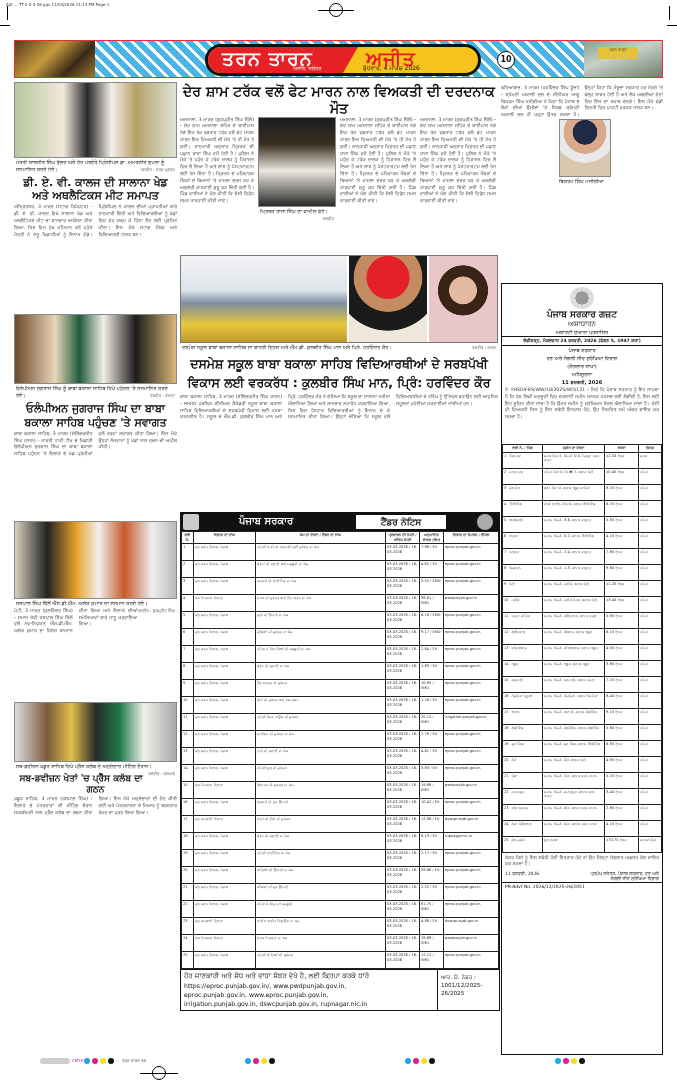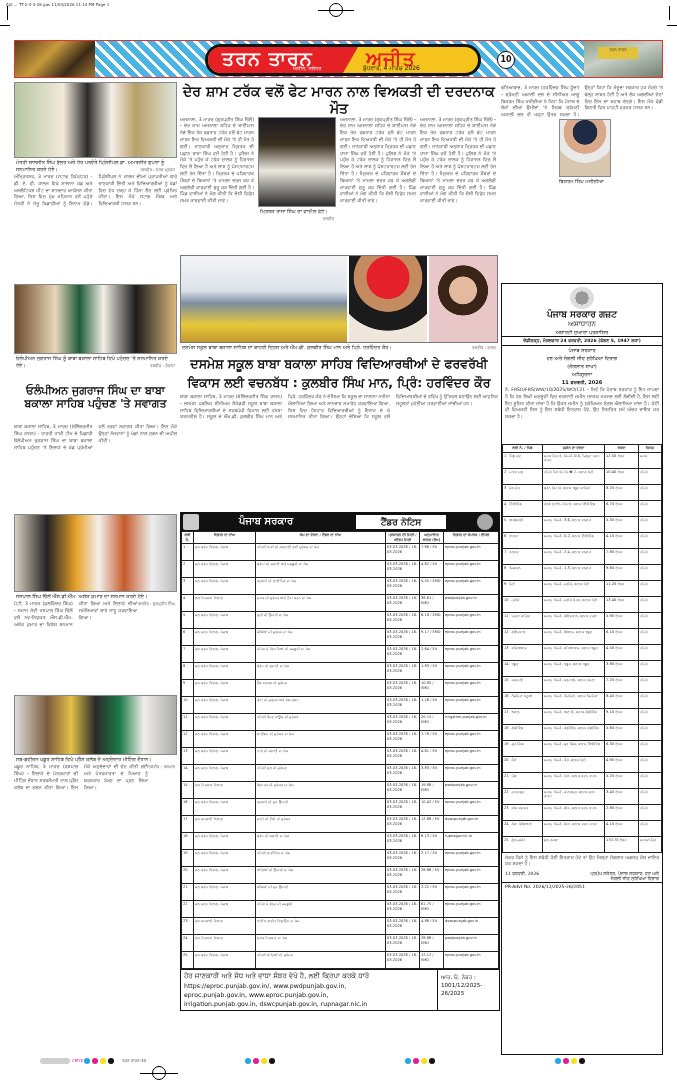--- a/index.html
+++ b/index.html
@@ -83,33 +83,35 @@
     <span class="mh-t2">ਅਜੀਤ</span>
     <span class="mh-sub-l">ਅਜੀਤ, ਜਲੰਧਰ</span>
     <span class="mh-sub-r">ਬੁੱਧਵਾਰ, 4 ਮਾਰਚ 2026</span>
   </div>
   <div class="mh-page">10</div>
 </div>
 
 <div class="col" style="left:14px;top:82px;width:163px;">
   <div class="photo" style="height:76px;background:linear-gradient(90deg,#b7c7a0 0%,#f2e9dc 30%,#2a2a2a 45%,#f4efe8 60%,#b79f68 75%,#dfe5d8 100%);"></div>
   <div class="caption"><span>ਮੰਤਰੀ ਲਾਲਜੀਤ ਸਿੰਘ ਭੁੱਲਰ ਅਤੇ ਹੋਰ ਪਤਵੰਤੇ ਪ੍ਰਿੰਸੀਪਲ ਡਾ. ਅਮਰਜੀਤ ਗੁਪਤਾ ਨੂੰ ਸਨਮਾਨਿਤ ਕਰਦੇ ਹੋਏ।</span> <span class="credit">ਤਸਵੀਰ : ਪੱਤਰ ਪ੍ਰੇਰਕ</span></div>
+  <div class="headline" style="font-size:11px;margin:2px 0;">ਡੀ. ਏ. ਵੀ. ਕਾਲਜ ਦੀ ਸਾਲਾਨਾ ਖੇਡ ਅਤੇ ਅਥਲੈਟਿਕਸ ਮੀਟ ਸਮਾਪਤ</div>
   <div class="txt two" style="height:96px;overflow:hidden;">ਅੰਮ੍ਰਿਤਸਰ, 3 ਮਾਰਚ (ਸਟਾਫ਼ ਰਿਪੋਰਟਰ) - ਡੀ. ਏ. ਵੀ. ਕਾਲਜ ਵਿਖੇ ਸਾਲਾਨਾ ਖੇਡ ਅਤੇ ਅਥਲੈਟਿਕਸ ਮੀਟ ਦਾ ਸ਼ਾਨਦਾਰ ਆਯੋਜਨ ਕੀਤਾ ਗਿਆ, ਜਿਸ ਵਿਚ ਮੁੱਖ ਮਹਿਮਾਨ ਵਜੋਂ ਪਹੁੰਚੇ ਮੰਤਰੀ ਨੇ ਜੇਤੂ ਖਿਡਾਰੀਆਂ ਨੂੰ ਇਨਾਮ ਵੰਡੇ। ਪ੍ਰਿੰਸੀਪਲ ਨੇ ਕਾਲਜ ਦੀਆਂ ਪ੍ਰਾਪਤੀਆਂ ਬਾਰੇ ਜਾਣਕਾਰੀ ਦਿੱਤੀ ਅਤੇ ਵਿਦਿਆਰਥੀਆਂ ਨੂੰ ਖੇਡਾਂ ਵਿਚ ਵੱਧ ਚੜ੍ਹ ਕੇ ਹਿੱਸਾ ਲੈਣ ਲਈ ਪ੍ਰੇਰਿਤ ਕੀਤਾ। ਇਸ ਮੌਕੇ ਸਟਾਫ਼ ਮੈਂਬਰ ਅਤੇ ਵਿਦਿਆਰਥੀ ਹਾਜ਼ਰ ਸਨ।</div>
 
   <div class="photo" style="margin-top:14px;height:70px;background:linear-gradient(90deg,#6b4a2a 0%,#e8d6b8 25%,#1e5c3a 40%,#f3eee5 55%,#1c1c1c 75%,#d9b779 100%);"></div>
   <div class="caption"><span>ਓਲੰਪੀਅਨ ਜੁਗਰਾਜ ਸਿੰਘ ਨੂੰ ਬਾਬਾ ਬਕਾਲਾ ਸਾਹਿਬ ਵਿਖੇ ਪਹੁੰਚਣ 'ਤੇ ਸਨਮਾਨਿਤ ਕਰਦੇ ਹੋਏ।</span> <span class="credit">ਤਸਵੀਰ : ਰੰਧਾਵਾ</span></div>
-  <div class="headline" style="font-size:11px;margin:14px 0;">ਓਲੰਪੀਅਨ ਜੁਗਰਾਜ ਸਿੰਘ ਦਾ ਬਾਬਾ ਬਕਾਲਾ ਸਾਹਿਬ ਪਹੁੰਚਣ 'ਤੇ ਸਵਾਗਤ</div>
+  <div class="headline" style="font-size:11px;margin:2px 0;">ਓਲੰਪੀਅਨ ਜੁਗਰਾਜ ਸਿੰਘ ਦਾ ਬਾਬਾ ਬਕਾਲਾ ਸਾਹਿਬ ਪਹੁੰਚਣ 'ਤੇ ਸਵਾਗਤ</div>
   <div class="txt two" style="height:82px;overflow:hidden;">ਬਾਬਾ ਬਕਾਲਾ ਸਾਹਿਬ, 3 ਮਾਰਚ (ਸ਼ੇਲਿੰਦਰਜੀਤ ਸਿੰਘ ਰਾਜਨ) - ਭਾਰਤੀ ਹਾਕੀ ਟੀਮ ਦੇ ਖਿਡਾਰੀ ਓਲੰਪੀਅਨ ਜੁਗਰਾਜ ਸਿੰਘ ਦਾ ਬਾਬਾ ਬਕਾਲਾ ਸਾਹਿਬ ਪਹੁੰਚਣ 'ਤੇ ਇਲਾਕੇ ਦੇ ਖੇਡ ਪ੍ਰੇਮੀਆਂ ਵਲੋਂ ਭਰਵਾਂ ਸਵਾਗਤ ਕੀਤਾ ਗਿਆ। ਇਸ ਮੌਕੇ ਉਨ੍ਹਾਂ ਨੌਜਵਾਨਾਂ ਨੂੰ ਖੇਡਾਂ ਨਾਲ ਜੁੜਨ ਦੀ ਅਪੀਲ ਕੀਤੀ।</div>
 
   <div class="photo" style="margin-top:8px;height:78px;background:linear-gradient(90deg,#d8cfc0 0%,#222 20%,#e8a12a 38%,#f2f0ec 52%,#c55a2a 68%,#eee 85%,#bbb 100%);"></div>
   <div class="caption"><span>ਜਸਪਾਲ ਸਿੰਘ ਢਿੱਲੋਂ ਐੱਸ.ਡੀ.ਐੱਮ. ਅਸ਼ੋਕ ਕੁਮਾਰ ਦਾ ਸਨਮਾਨ ਕਰਦੇ ਹੋਏ।</span> <span class="credit">ਤਸਵੀਰ : ਗੁਰਪ੍ਰੀਤ ਸਿੰਘ</span></div>
   <div class="txt two" style="height:88px;overflow:hidden;">ਪੱਟੀ, 3 ਮਾਰਚ (ਕੁਲਵਿੰਦਰ ਸਿੰਘ) - ਸਮਾਜ ਸੇਵੀ ਜਸਪਾਲ ਸਿੰਘ ਢਿੱਲੋਂ ਵਲੋਂ ਨਵ-ਨਿਯੁਕਤ ਐੱਸ.ਡੀ.ਐੱਮ. ਅਸ਼ੋਕ ਕੁਮਾਰ ਦਾ ਵਿਸ਼ੇਸ਼ ਸਨਮਾਨ ਕੀਤਾ ਗਿਆ ਅਤੇ ਇਲਾਕੇ ਦੀਆਂ ਸਮੱਸਿਆਵਾਂ ਬਾਰੇ ਜਾਣੂ ਕਰਵਾਇਆ ਗਿਆ।</div>
 
   <div class="photo" style="margin-top:6px;height:60px;background:linear-gradient(90deg,#ddd 0%,#7b5a3a 20%,#e3c04a 35%,#2a2a2a 50%,#1d7a4a 65%,#f0eee8 80%,#aaa 100%);"></div>
   <div class="caption"><span>ਸਬ-ਡਵੀਜ਼ਨ ਖਡੂਰ ਸਾਹਿਬ ਵਿਖੇ ਪ੍ਰੈੱਸ ਕਲੱਬ ਦੇ ਅਹੁਦੇਦਾਰ ਮੀਟਿੰਗ ਦੌਰਾਨ।</span> <span class="credit">ਤਸਵੀਰ : ਰਸ਼ਪਾਲ</span></div>
+  <div class="headline" style="font-size:9px;margin:2px 0;">ਸਬ-ਡਵੀਜ਼ਨ ਖੇਤਾਂ 'ਚ ਪ੍ਰੈੱਸ ਕਲੱਬ ਦਾ ਗਠਨ</div>
   <div class="txt two" style="height:100px;overflow:hidden;">ਖਡੂਰ ਸਾਹਿਬ, 3 ਮਾਰਚ (ਰਸ਼ਪਾਲ ਸਿੰਘ) - ਇਲਾਕੇ ਦੇ ਪੱਤਰਕਾਰਾਂ ਦੀ ਮੀਟਿੰਗ ਦੌਰਾਨ ਸਰਬਸੰਮਤੀ ਨਾਲ ਪ੍ਰੈੱਸ ਕਲੱਬ ਦਾ ਗਠਨ ਕੀਤਾ ਗਿਆ। ਇਸ ਮੌਕੇ ਅਹੁਦੇਦਾਰਾਂ ਦੀ ਚੋਣ ਕੀਤੀ ਗਈ ਅਤੇ ਪੱਤਰਕਾਰਤਾ ਦੇ ਮਿਆਰ ਨੂੰ ਬਰਕਰਾਰ ਰੱਖਣ ਦਾ ਪ੍ਰਣ ਲਿਆ ਗਿਆ।</div>
 </div>
 
 <div class="col" style="left:180px;top:83px;width:318px;">
   <div class="headline" style="font-size:14px;">ਦੇਰ ਸ਼ਾਮ ਟਰੱਕ ਵਲੋਂ ਫੇਟ ਮਾਰਨ ਨਾਲ ਵਿਅਕਤੀ ਦੀ ਦਰਦਨਾਕ ਮੌਤ</div>
   <div style="display:flex;gap:4px;">
     <div class="txt" style="width:74px;height:128px;overflow:hidden;">ਅਜਨਾਲਾ, 3 ਮਾਰਚ (ਗੁਰਪ੍ਰੀਤ ਸਿੰਘ ਢਿੱਲੋਂ) - ਦੇਰ ਸ਼ਾਮ ਅਜਨਾਲਾ ਸ਼ਹਿਰ ਦੇ ਬਾਈਪਾਸ ਨੇੜੇ ਇਕ ਤੇਜ਼ ਰਫ਼ਤਾਰ ਟਰੱਕ ਵਲੋਂ ਫੇਟ ਮਾਰਨ ਕਾਰਨ ਇਕ ਵਿਅਕਤੀ ਦੀ ਮੌਕੇ 'ਤੇ ਹੀ ਮੌਤ ਹੋ ਗਈ। ਜਾਣਕਾਰੀ ਅਨੁਸਾਰ ਮ੍ਰਿਤਕ ਦੀ ਪਛਾਣ ਰਾਜਾ ਸਿੰਘ ਵਜੋਂ ਹੋਈ ਹੈ। ਪੁਲਿਸ ਨੇ ਮੌਕੇ 'ਤੇ ਪਹੁੰਚ ਕੇ ਟਰੱਕ ਚਾਲਕ ਨੂੰ ਹਿਰਾਸਤ ਵਿਚ ਲੈ ਲਿਆ ਹੈ ਅਤੇ ਲਾਸ਼ ਨੂੰ ਪੋਸਟਮਾਰਟਮ ਲਈ ਭੇਜ ਦਿੱਤਾ ਹੈ। ਮ੍ਰਿਤਕ ਦੇ ਪਰਿਵਾਰਕ ਮੈਂਬਰਾਂ ਦੇ ਬਿਆਨਾਂ 'ਤੇ ਮਾਮਲਾ ਦਰਜ ਕਰ ਕੇ ਅਗਲੇਰੀ ਕਾਰਵਾਈ ਸ਼ੁਰੂ ਕਰ ਦਿੱਤੀ ਗਈ ਹੈ। ਪਿੰਡ ਵਾਸੀਆਂ ਨੇ ਮੰਗ ਕੀਤੀ ਕਿ ਦੋਸ਼ੀ ਵਿਰੁੱਧ ਸਖ਼ਤ ਕਾਰਵਾਈ ਕੀਤੀ ਜਾਵੇ।</div>
     <div style="width:78px;">
       <div class="photo" style="height:90px;background:linear-gradient(180deg,#1b1b22 0%,#3b3020 30%,#ece8e0 60%,#2a2a2a 100%);"></div>
       <div class="caption"><span>ਮ੍ਰਿਤਕ ਰਾਜਾ ਸਿੰਘ ਦਾ ਫਾਈਲ ਫੋਟੋ।</span> <span class="credit">ਤਸਵੀਰ</span></div>
@@ -119,21 +121,21 @@
   </div>
 </div>
 
 <div class="col" style="left:180px;top:255px;width:318px;">
   <div style="display:flex;gap:2px;height:88px;border:1px solid #777;">
     <div style="flex:1.6;background:linear-gradient(180deg,#f4f4f6 0%,#dde3ea 40%,#7d8ea0 55%,#e8c83a 80%,#c09a30 100%);"></div>
     <div style="flex:0.75;background:radial-gradient(circle at 50% 25%,#e4202b 0 28%,#c48a60 29% 45%,#1b1b1b 46% 70%,#efe7dc 71%);"></div>
     <div style="flex:0.65;background:radial-gradient(circle at 50% 40%,#e3b9a0 0 22%,#3a2418 23% 40%,#e9c7c9 41%);"></div>
   </div>
   <div class="caption"><span>ਦਸਮੇਸ਼ ਸਕੂਲ ਬਾਬਾ ਬਕਾਲਾ ਸਾਹਿਬ ਦਾ ਬਾਹਰੀ ਦ੍ਰਿਸ਼ ਅਤੇ ਐੱਮ.ਡੀ. ਕੁਲਬੀਰ ਸਿੰਘ ਮਾਨ ਅਤੇ ਪ੍ਰਿੰ. ਹਰਵਿੰਦਰ ਕੌਰ।</span> <span class="credit">ਤਸਵੀਰ : ਰਾਜਨ</span></div>
-  <div class="headline" style="font-size:12.5px;line-height:19px;margin:2px 0;">ਦਸਮੇਸ਼ ਸਕੂਲ ਬਾਬਾ ਬਕਾਲਾ ਸਾਹਿਬ ਵਿਦਿਆਰਥੀਆਂ ਦੇ ਫਰਵਰੱਖੀ ਵਿਕਾਸ ਲਈ ਵਚਨਬੱਧ : ਕੁਲਬੀਰ ਸਿੰਘ ਮਾਨ, ਪ੍ਰਿੰ: ਹਰਵਿੰਦਰ ਕੌਰ</div>
+  <div class="headline" style="font-size:12.5px;line-height:19px;margin:2px 0;">ਦਸਮੇਸ਼ ਸਕੂਲ ਬਾਬਾ ਬਕਾਲਾ ਸਾਹਿਬ ਵਿਦਿਆਰਥੀਆਂ ਦੇ ਸਰਬਪੱਖੀ ਵਿਕਾਸ ਲਈ ਵਰਕਰੱਧ : ਕੁਲਬੀਰ ਸਿੰਘ ਮਾਨ, ਪ੍ਰਿੰ: ਹਰਵਿੰਦਰ ਕੌਰ</div>
   <div class="txt" style="column-count:3;column-gap:6px;height:62px;overflow:hidden;">ਬਾਬਾ ਬਕਾਲਾ ਸਾਹਿਬ, 3 ਮਾਰਚ (ਸ਼ੇਲਿੰਦਰਜੀਤ ਸਿੰਘ ਰਾਜਨ) - ਦਸਮੇਸ਼ ਪਬਲਿਕ ਸੀਨੀਅਰ ਸੈਕੰਡਰੀ ਸਕੂਲ ਬਾਬਾ ਬਕਾਲਾ ਸਾਹਿਬ ਵਿਦਿਆਰਥੀਆਂ ਦੇ ਸਰਬਪੱਖੀ ਵਿਕਾਸ ਲਈ ਹਮੇਸ਼ਾ ਯਤਨਸ਼ੀਲ ਹੈ। ਸਕੂਲ ਦੇ ਐੱਮ.ਡੀ. ਕੁਲਬੀਰ ਸਿੰਘ ਮਾਨ ਅਤੇ ਪ੍ਰਿੰ. ਹਰਵਿੰਦਰ ਕੌਰ ਨੇ ਦੱਸਿਆ ਕਿ ਸਕੂਲ ਦਾ ਸਾਲਾਨਾ ਨਤੀਜਾ ਐਲਾਨਿਆ ਗਿਆ ਅਤੇ ਸ਼ਾਨਦਾਰ ਸਮਾਰੋਹ ਕਰਵਾਇਆ ਗਿਆ, ਜਿਸ ਵਿਚ ਹੋਣਹਾਰ ਵਿਦਿਆਰਥੀਆਂ ਨੂੰ ਇਨਾਮ ਦੇ ਕੇ ਸਨਮਾਨਿਤ ਕੀਤਾ ਗਿਆ। ਉਨ੍ਹਾਂ ਦੱਸਿਆ ਕਿ ਸਕੂਲ ਵਲੋਂ ਵਿਦਿਆਰਥੀਆਂ ਦੇ ਭਵਿੱਖ ਨੂੰ ਉੱਜਵਲ ਬਣਾਉਣ ਲਈ ਆਧੁਨਿਕ ਸਹੂਲਤਾਂ ਮੁਹੱਈਆ ਕਰਵਾਈਆਂ ਜਾਂਦੀਆਂ ਹਨ।</div>
 </div>
 
 <div class="tender">
   <div class="tender-head">
     <div class="emblem"></div>
     <span class="gov">ਪੰਜਾਬ ਸਰਕਾਰ</span>
     <span class="notice">ਟੈਂਡਰ ਨੋਟਿਸ</span>
     <div class="emblem2"></div>
   </div>

